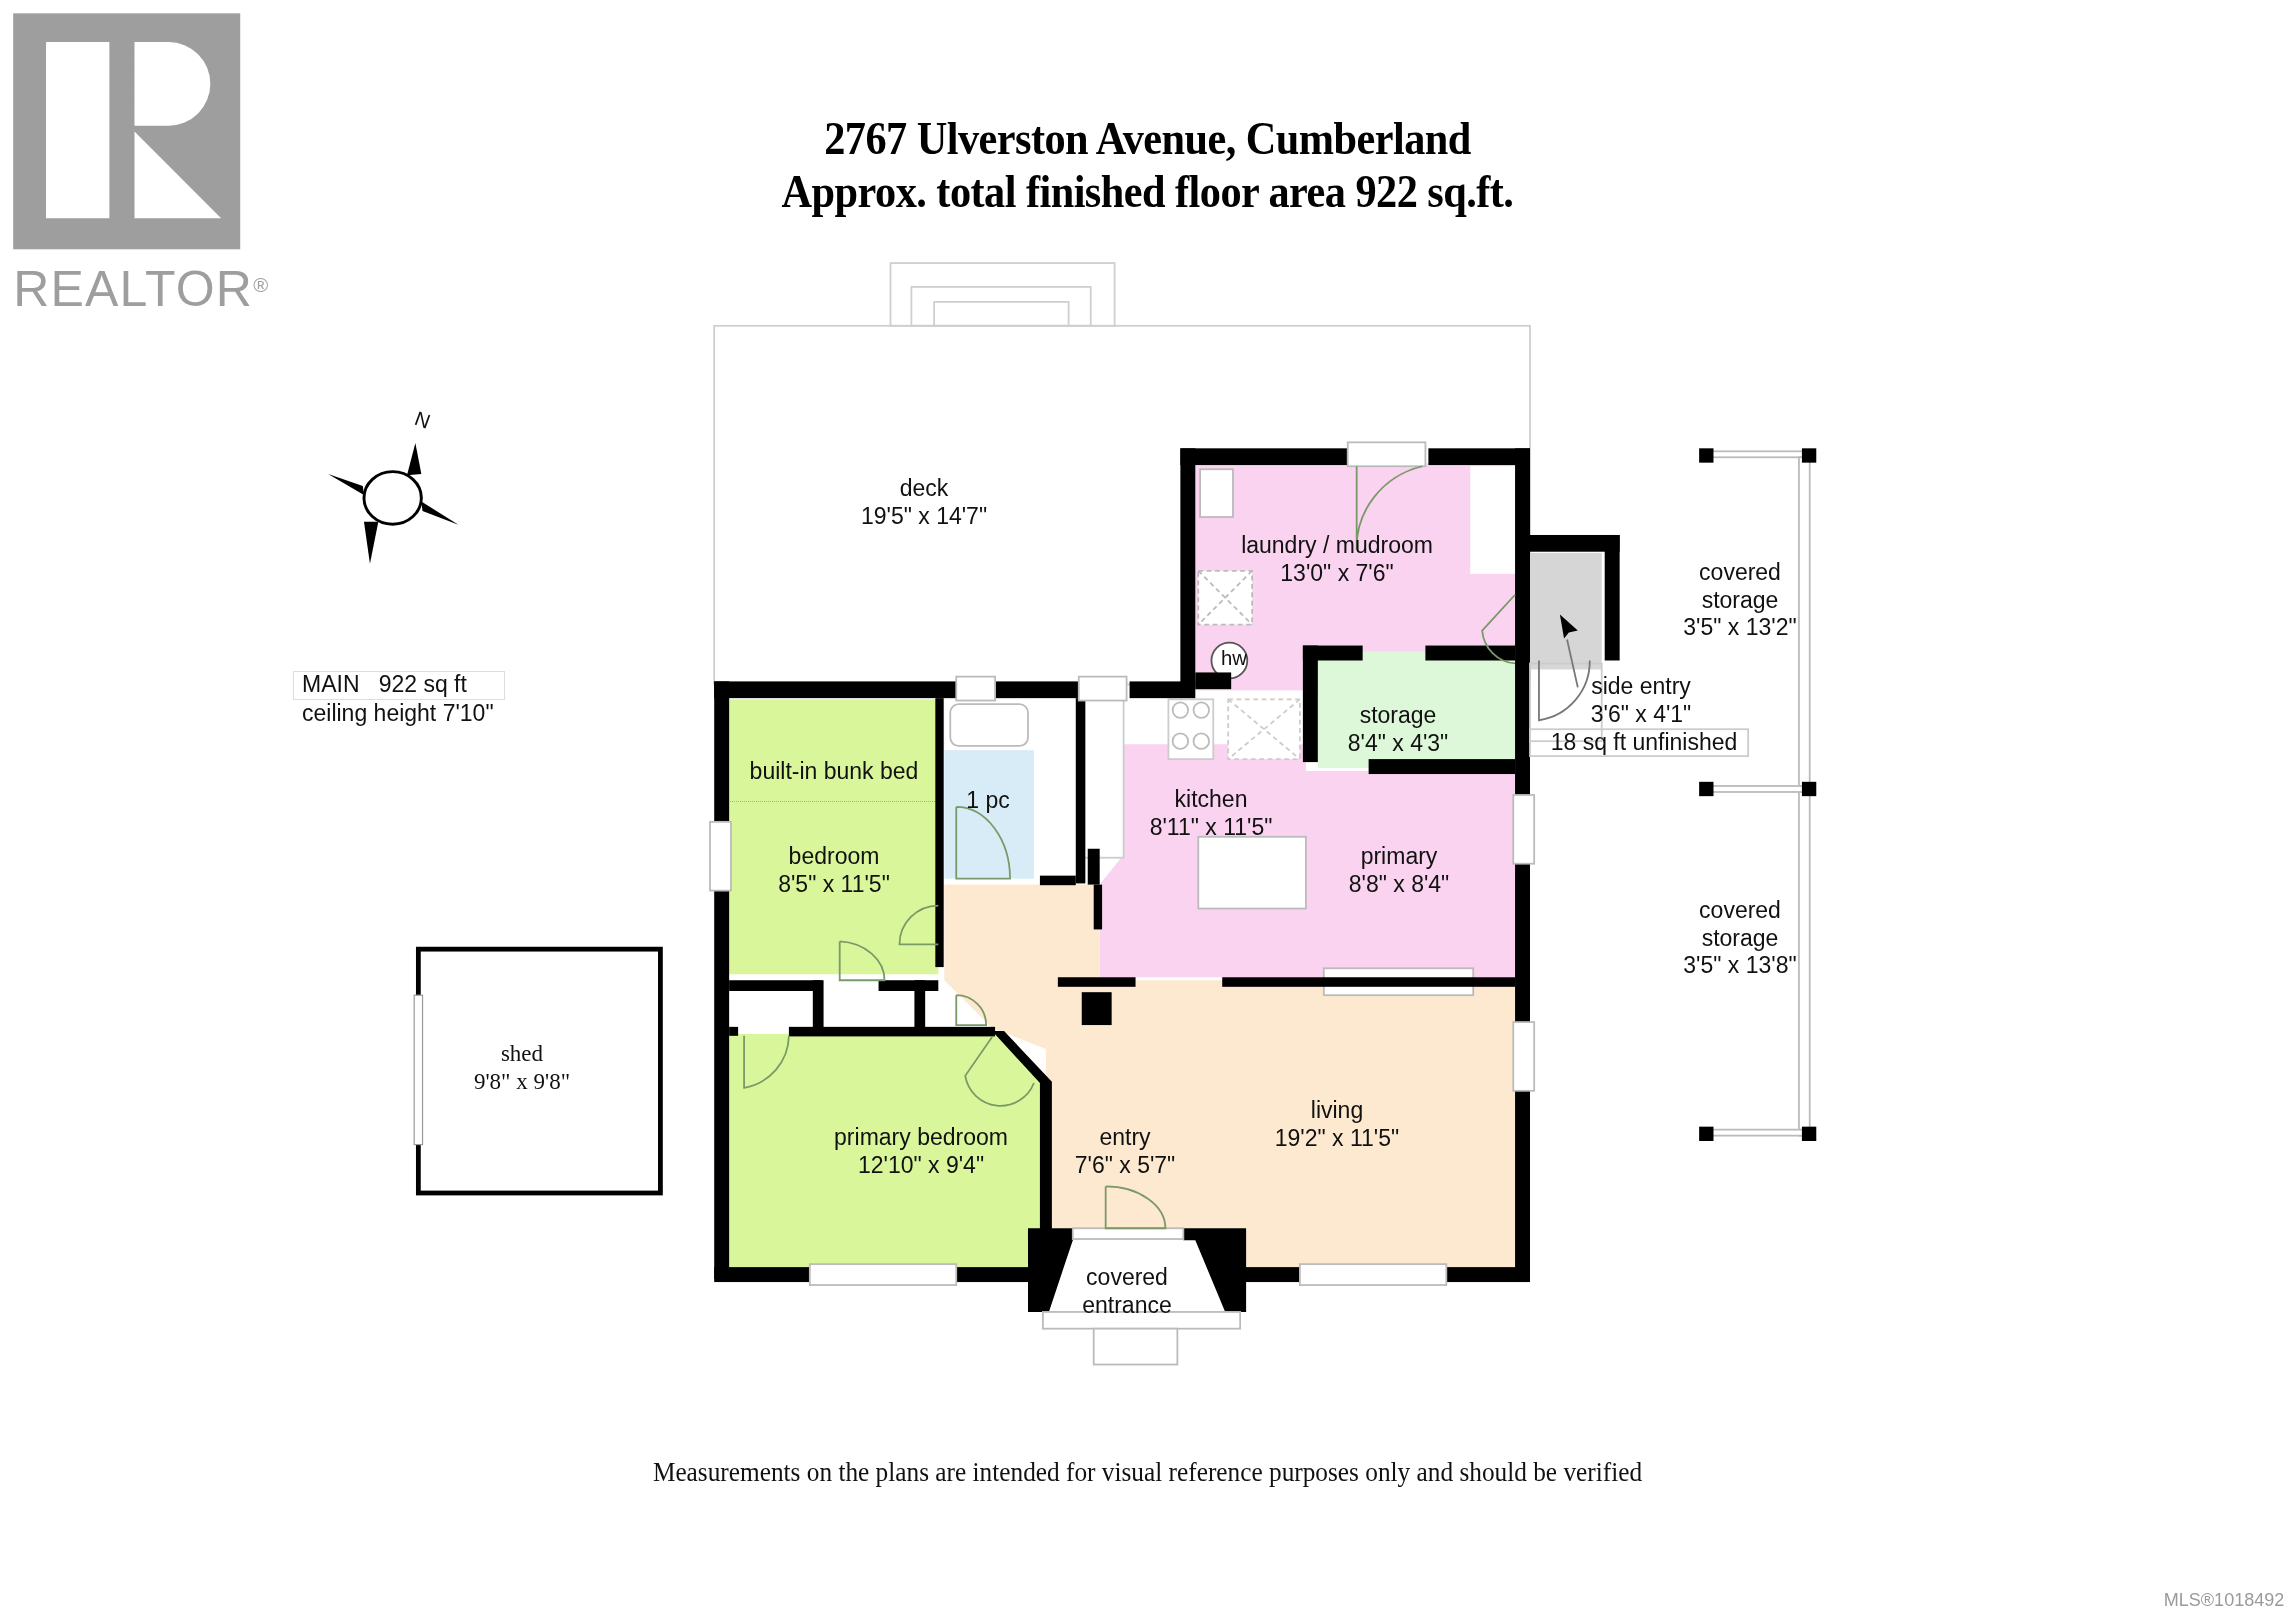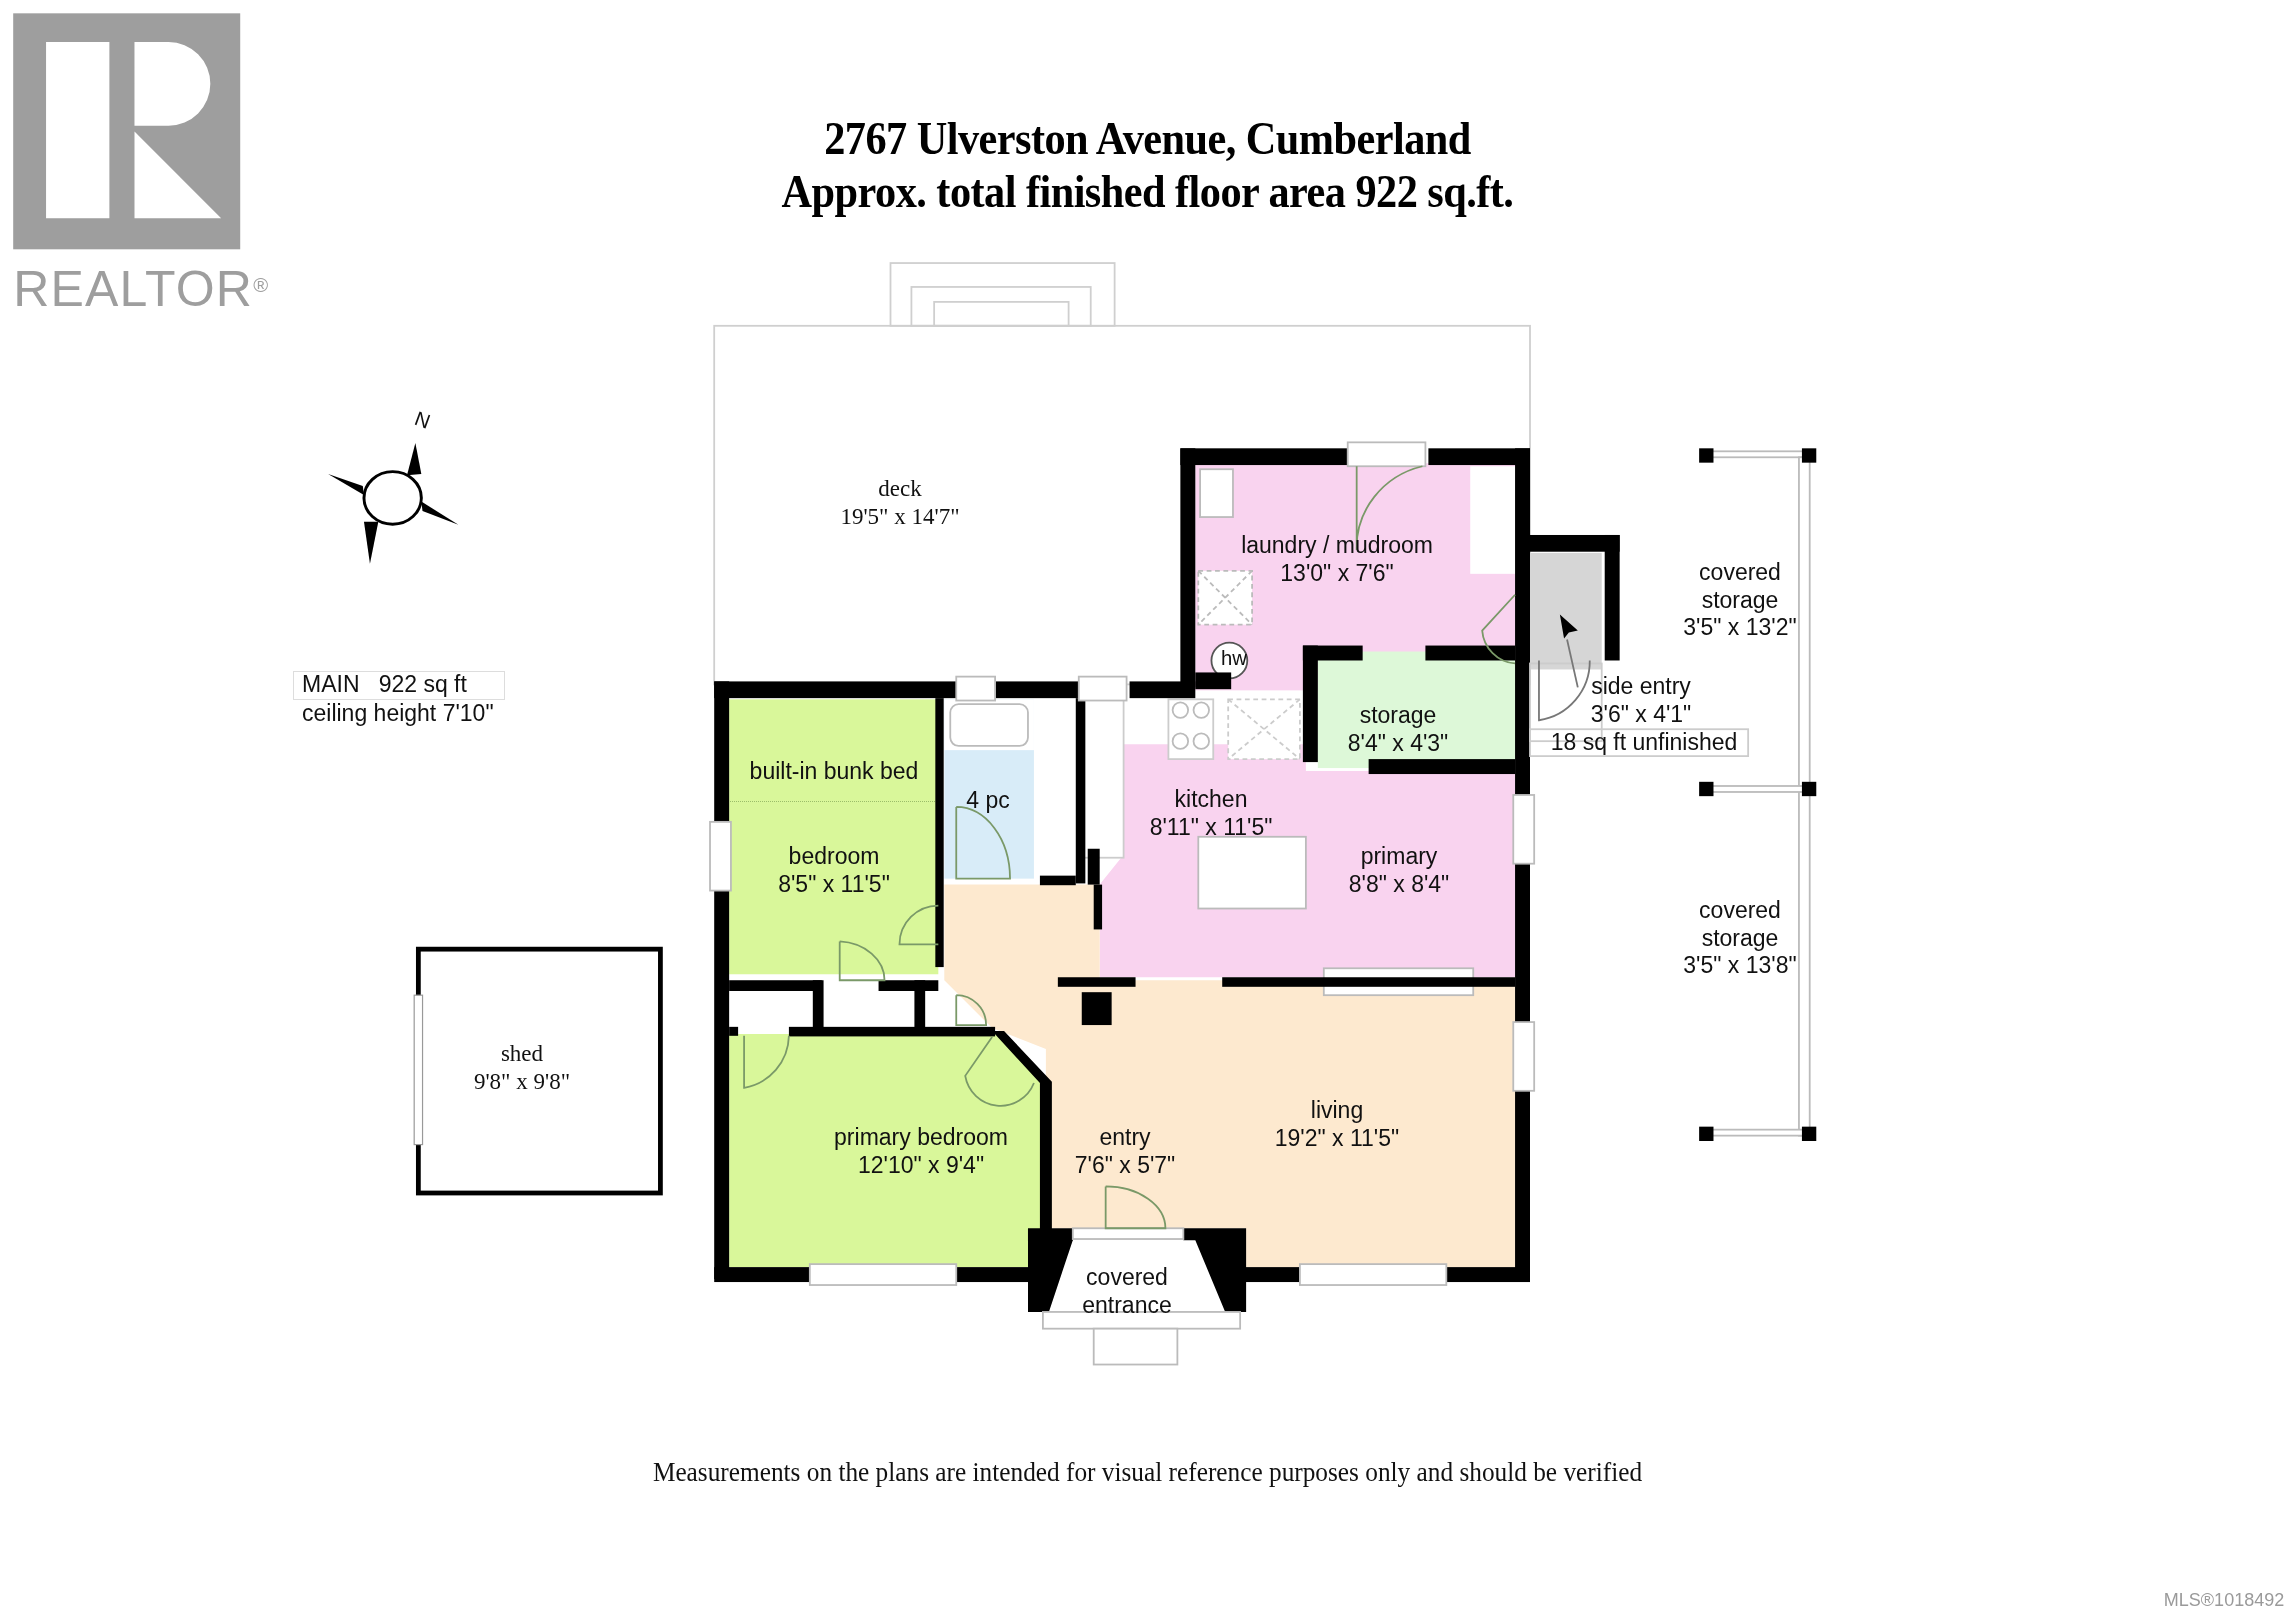--- a/index.html
+++ b/index.html
@@ -203,21 +203,21 @@
 </svg>
 
 <div class="abs mainbox"></div>
 <div class="abs mainlbl">
   <span>MAIN</span>&nbsp;&nbsp;&nbsp;<span>922 sq ft</span>
 </div>
 <div class="abs mainlbl2">ceiling height 7'10"</div>
 
 <div class="abs" style="left:415px;top:409px;font-size:20.3px;transform:rotate(20deg);">N</div>
 
-<div class="lbl" style="left:900px;top:475px;font-family:Liberation Serif, serif;">
+<div class="lbl" style="left:924px;top:475px;">
     <div>deck</div>
     <div>19'5" x 14'7"</div>
   </div>
 <div class="lbl" style="left:1337px;top:532px;">
     <div>laundry /  mudroom</div>
     <div>13'0" x 7'6"</div>
   </div>
 <div class="abs" style="left:1212px;top:647px;font-size:20.3px;width:44px;text-align:center;">hw</div>
 <div class="lbl" style="left:1398px;top:702px;">
     <div>storage</div>
@@ -227,21 +227,21 @@
     <div>side entry</div>
     <div>3'6" x 4'1"</div>
   </div>
 <div class="lbl" style="left:1644px;top:729px;">18 sq ft unfinished</div>
 <div class="lbl" style="left:834px;top:758px;">built-in bunk bed</div>
 <div class="abs" style="left:730px;top:801px;width:205px;border-top:1.8px dotted #9bbd6a;"></div>
 <div class="lbl" style="left:834px;top:843px;">
     <div>bedroom</div>
     <div>8'5" x 11'5"</div>
   </div>
-<div class="lbl" style="left:988px;top:787px;">4 pc</div>
+<div class="lbl" style="left:988px;top:787px;">1 pc</div>
 <div class="lbl" style="left:1211px;top:786px;">
     <div>kitchen</div>
     <div>8'11" x 11'5"</div>
   </div>
 <div class="lbl" style="left:1399px;top:843px;">
     <div>primary</div>
     <div>8'8" x 8'4"</div>
   </div>
 <div class="lbl" style="left:885px;top:1124px;margin-left:36px;">
     <div>primary bedroom</div>

